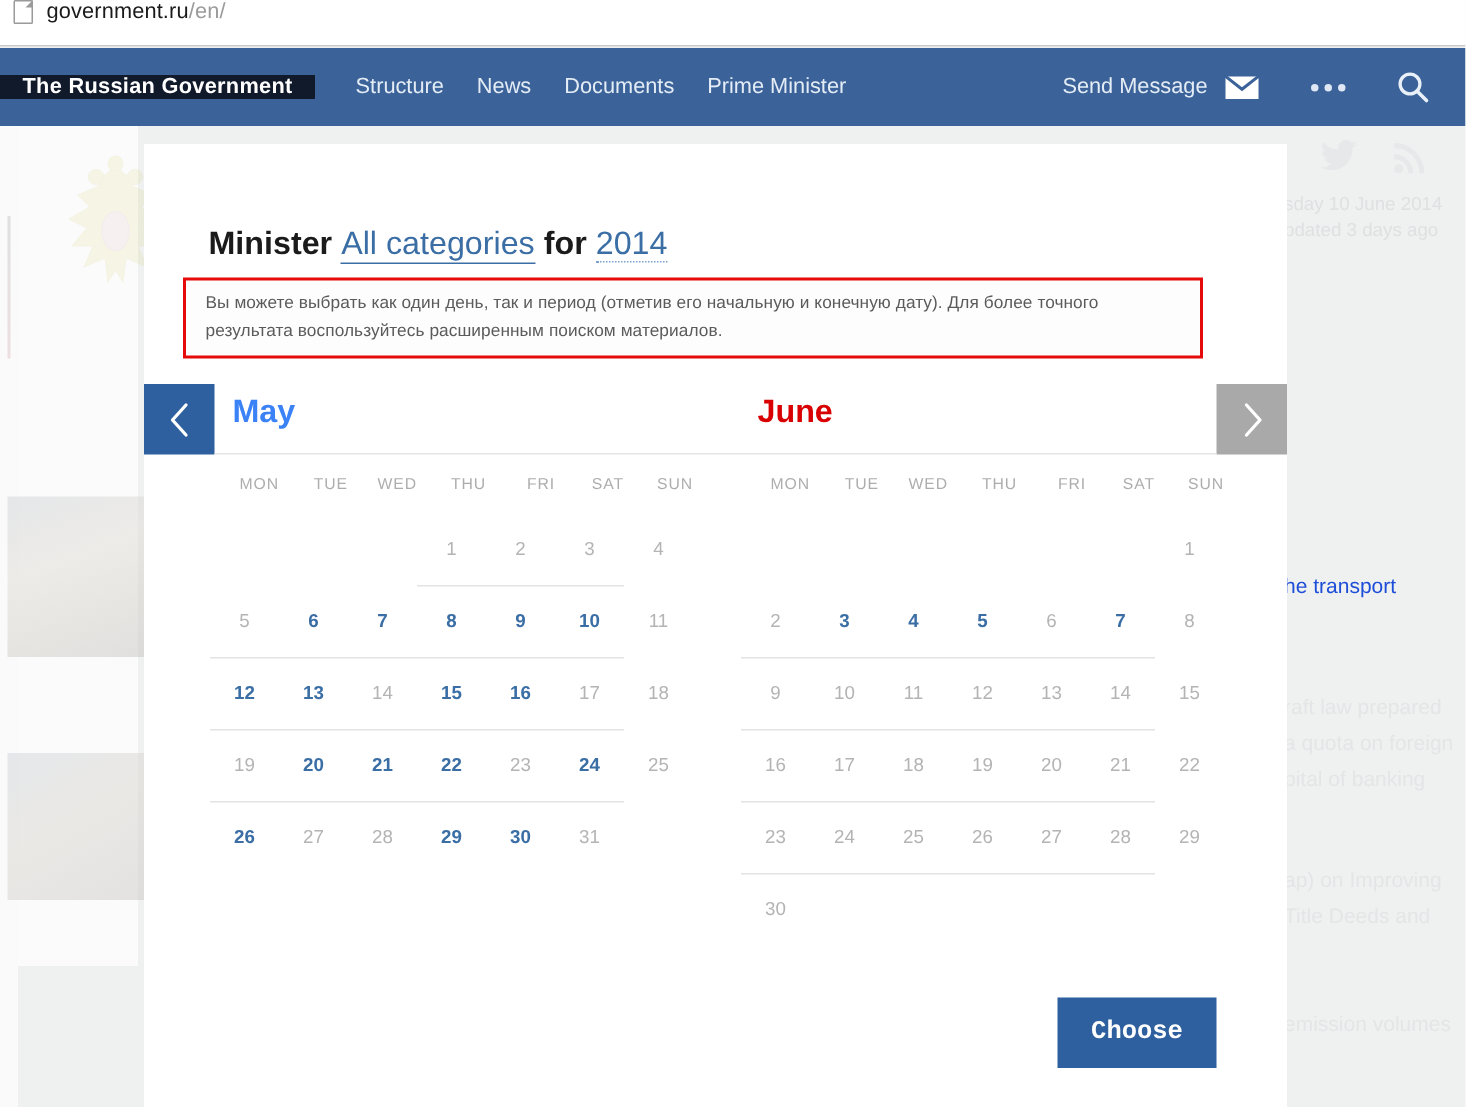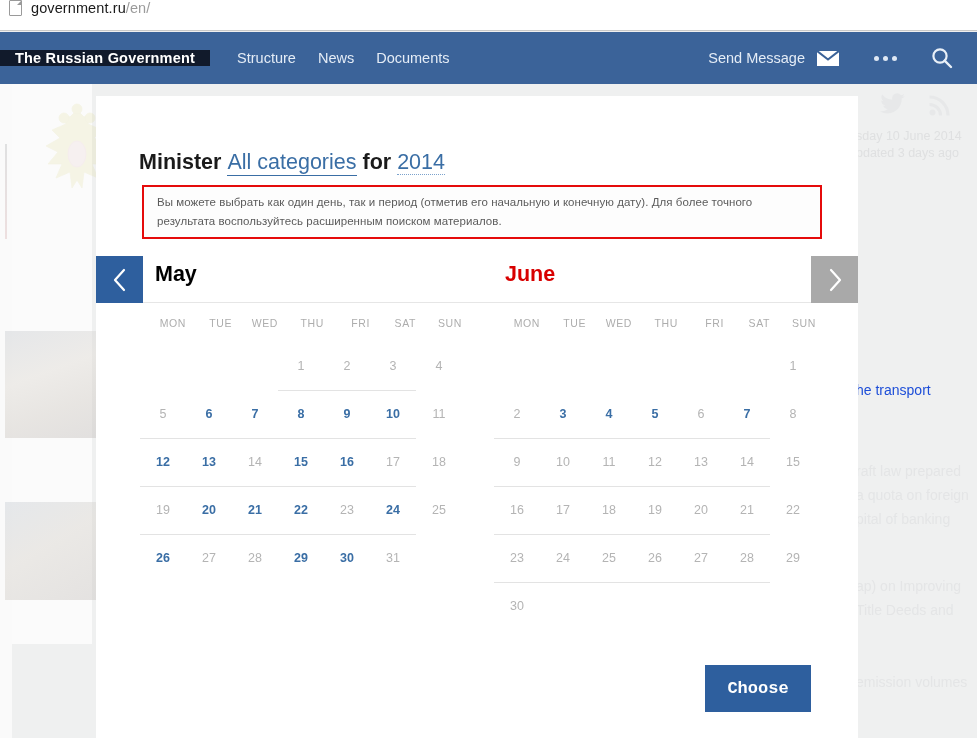--- a/index.html
+++ b/index.html
@@ -99,40 +99,40 @@
   }
   .cal-title .lnk-dotted {
     color: #3a6ea5; font-weight: normal; text-decoration: none;
     border-bottom: 1px dotted #7ba2cc;
   }
   .cal-title .for { color: #1b1b1b; }
 
   .notice {
     position: absolute; left: 26px; top: 89px; width: 680px; height: 54px;
     border: 2px solid #e50b0b; background: #fdfdfd;
-    display: flex; align-items: center; margin-left: 20px;
+    display: flex; align-items: center;
   }
   .notice p {
     font-size: 11.5px; color: #5b5b5b; line-height: 19px;
     padding: 0 13px; letter-spacing: .05px;
   }
 
   
   .month-band { position: absolute; left: 0; top: 160px; width: 762px; height: 47px; }
   .arrow-btn {
     position: absolute; top: 0; width: 47px; height: 47px;
     display: flex; align-items: center; justify-content: center; cursor: pointer;
   }
   .arrow-prev { left: 0; background: #2e5f9e; }
   .arrow-next { left: 715px; background: #a9a9a9; }
   .arrow-btn svg { display: block; }
   .month-name {
     position: absolute; top: 6px; font-size: 21.5px; font-weight: bold;
   }
-  .month-name.may  { left: 59px; color: #000000; }
+  .month-name.may  { left: 59px; color: #3b82f6; }
   .month-name.june { left: 409px; color: #d80000; }
   .band-rule { position: absolute; left: 47px; top: 46px; width: 668px; height: 1px; background: #e6e6e6; }
 
   
   .cal { position: absolute; top: 207px; width: 322px; }
   .cal.may  { left: 44px; }
   .cal.june { left: 398px; }
   .wk-row {
     display: grid; grid-template-columns: repeat(7, 1fr);
     font-size: 10.5px; color: #adadad; letter-spacing: .6px;
@@ -164,20 +164,21 @@
     <span class="urlbar-page-icon"></span>
     <span class="url-text"><span>government.ru</span><span class="dim">/en/</span></span>
   </div>
 
   <div class="siteheader">
     <div class="brand">The Russian Government</div>
     <nav class="nav">
       <a href="#">Structure</a>
       <a href="#">News</a>
       <a href="#">Documents</a>
+      <a href="#">Prime Minister</a>
     </nav>
     <div class="header-right">
       <span class="send-msg">Send Message</span>
       <span class="mail-icon">
         <svg width="24" height="17" viewBox="0 0 24 17">
             <rect x="0.5" y="0.5" width="23" height="16" fill="#ffffff" stroke="#3b6399"></rect>
             <path d="M0.5 0.5 L12 9.5 L23.5 0.5" fill="none" stroke="#3b6399" stroke-width="2"></path>
           </svg>
       </span>
       <span class="dots">

